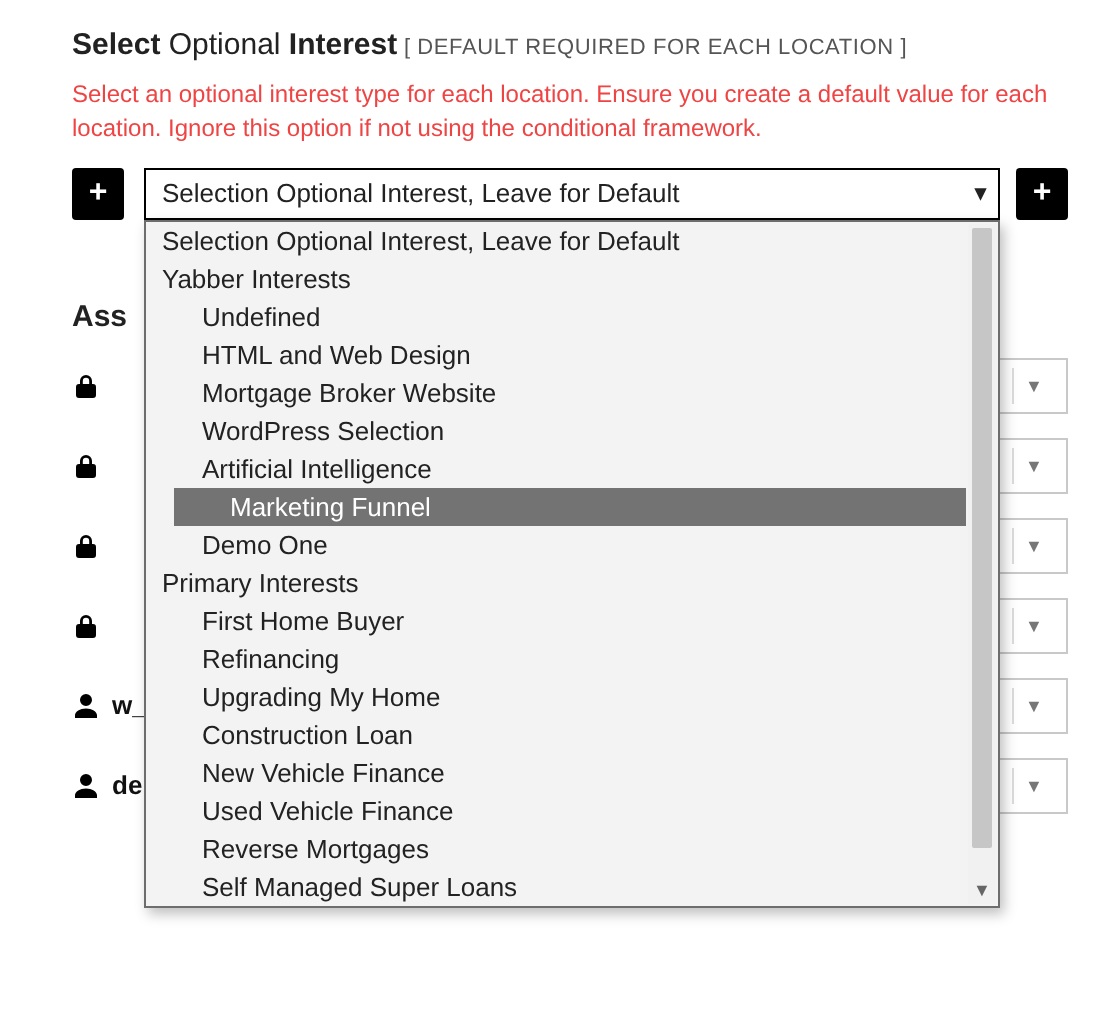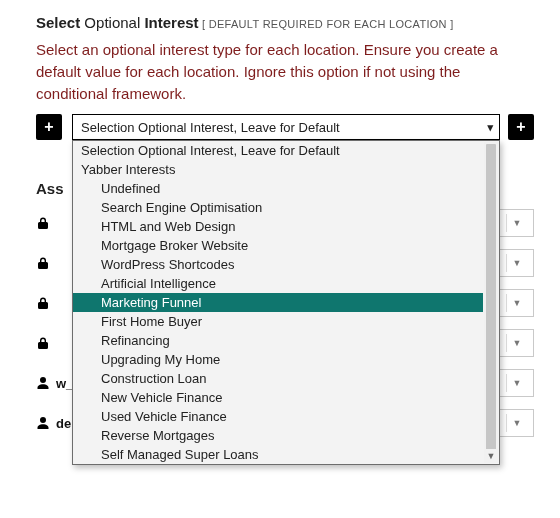--- a/index.html
+++ b/index.html
@@ -23,23 +23,23 @@
   }
   .heading .b { font-weight: 700; }
   .heading .n { font-weight: 400; }
   .heading .hint {
     font-size: 11px;
     letter-spacing: 0.3px;
     color: #555;
     font-weight: 400;
   }
   .desc {
-    font-size: 15px;
+    font-size: 12px;
     line-height: 1.45;
-    color: #7f1d1d;
+    color: #ef4444;
     margin-bottom: 10px;
   }
 
   .top-row {
     display: flex;
     align-items: stretch;
     gap: 8px;
     margin-bottom: 0;
   }
   .sq-btn {
@@ -101,22 +101,23 @@
     font-size: 13px;
     line-height: 19px;
     padding: 0 0 0 8px;
     white-space: nowrap;
     cursor: pointer;
   }
   .dd-row.label { padding-left: 8px; }
   .dd-row.group { font-weight: 400; padding-left: 8px; cursor: default; }
   .dd-row.opt { padding-left: 28px; }
   .dd-row.selected {
-    background: #0f766e;
+    background: #737373;
     color: #fff;
+    margin-left: 14px;
   }
   .scrollbar {
     position: absolute;
     top: 1px;
     right: 1px;
     bottom: 1px;
     width: 14px;
     background: #f1f1f1;
   }
   .scroll-thumb {
@@ -222,26 +223,27 @@
     <div class="select-box">
       <span>Selection Optional Interest, Leave for Default</span>
       <span class="arrow-down">▾</span>
     </div>
 
     <div class="dropdown">
       <div class="dd-inner" id="dd-inner">
           <div class="dd-row label">Selection Optional Interest, Leave for Default</div>
           <div class="dd-row group">Yabber Interests</div>
           <div class="dd-row opt">Undefined</div>
-          <div class="dd-row opt">Search Engine Optimisation</div>
           <div class="dd-row opt">HTML and Web Design</div>
           <div class="dd-row opt">Mortgage Broker Website</div>
-          <div class="dd-row opt">WordPress Shortcodes</div>
+          <div class="dd-row opt">WordPress Selection</div>
           <div class="dd-row opt">Artificial Intelligence</div>
           <div class="dd-row opt selected">Marketing Funnel</div>
+          <div class="dd-row opt">Demo One</div>
+          <div class="dd-row group">Primary Interests</div>
           <div class="dd-row opt">First Home Buyer</div>
           <div class="dd-row opt">Refinancing</div>
           <div class="dd-row opt">Upgrading My Home</div>
           <div class="dd-row opt">Construction Loan</div>
           <div class="dd-row opt">New Vehicle Finance</div>
           <div class="dd-row opt">Used Vehicle Finance</div>
           <div class="dd-row opt">Reverse Mortgages</div>
           <div class="dd-row opt">Self Managed Super Loans</div>
         </div>
       <div class="scrollbar">

